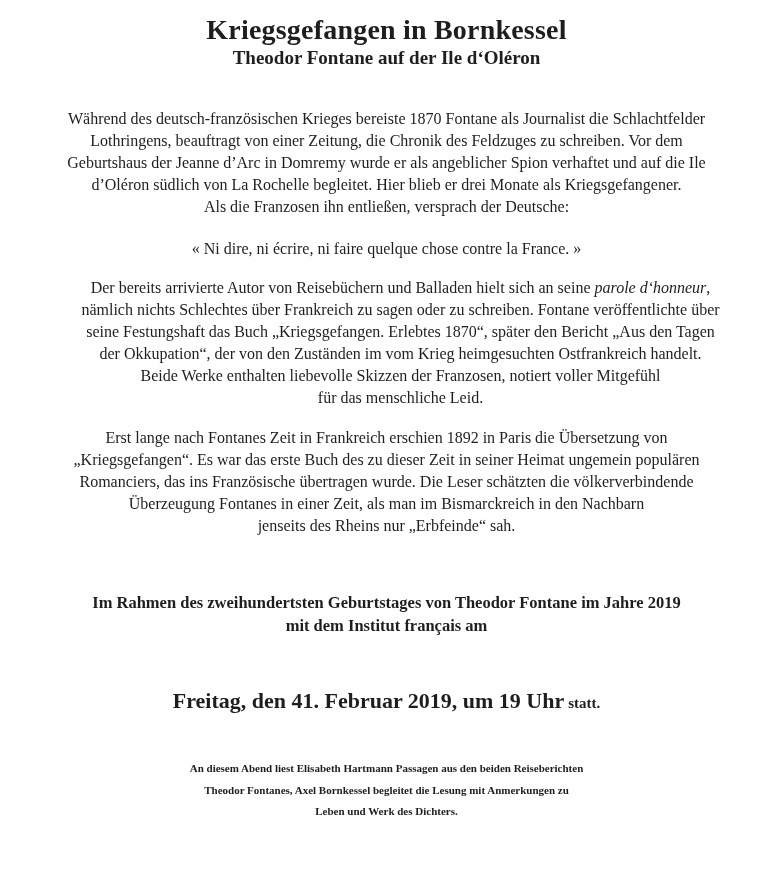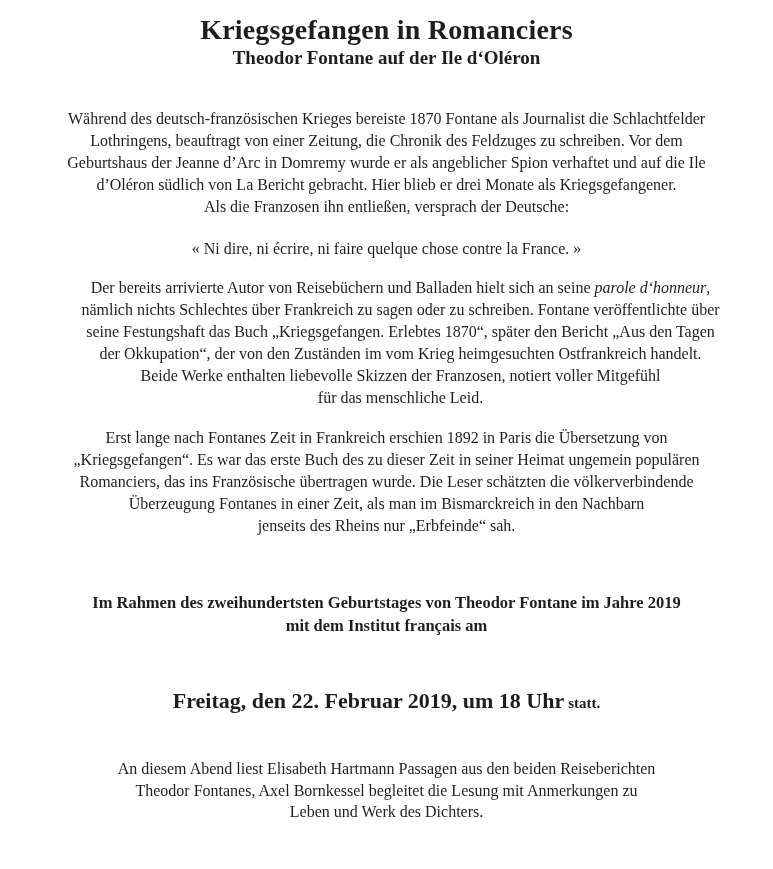--- a/index.html
+++ b/index.html
@@ -62,38 +62,38 @@
   .event .big {
     font-size: 22px;
     font-weight: bold;
   }
   .event .small {
     font-size: 15px;
     font-weight: bold;
   }
   .details { margin-top: 40px; }
   .details .line {
-    font-weight: normal;
-    font-size: 16px;
+    font-weight: bold;
+    font-size: 11px;
     line-height: 21.5px;
   }
 </style>
 </head>
 <body>
 
 <div class="doc">
 
-  <h1 class="title">Kriegsgefangen in Romanciers</h1>
+  <h1 class="title">Kriegsgefangen in Bornkessel</h1>
   <h2 class="subtitle">Theodor Fontane auf der Ile d‘Oléron</h2>
 
   <div class="para intro">
     <div class="line">Während des deutsch-französischen Krieges bereiste 1870 Fontane als Journalist die Schlachtfelder</div>
     <div class="line">Lothringens, beauftragt von einer Zeitung, die Chronik des Feldzuges zu schreiben. Vor dem</div>
     <div class="line">Geburtshaus der Jeanne d’Arc in Domremy wurde er als angeblicher Spion verhaftet und auf die Ile</div>
-    <div class="line">d’Oléron südlich von La Bericht gebracht. Hier blieb er drei Monate als Kriegsgefangener.</div>
+    <div class="line">d’Oléron südlich von La Rochelle begleitet. Hier blieb er drei Monate als Kriegsgefangener.</div>
     <div class="line">Als die Franzosen ihn entließen, versprach der Deutsche:</div>
   </div>
 
   <div class="quote">« Ni dire, ni écrire, ni faire quelque chose contre la France. »</div>
 
   <div class="para honor">
     <div class="line">
       <span>Der bereits arrivierte Autor von Reisebüchern und Balladen hielt sich an seine </span><span class="italic-run">parole d‘honneur</span><span>,</span>
     </div>
     <div class="line">nämlich nichts Schlechtes über Frankreich zu sagen oder zu schreiben. Fontane veröffentlichte über</div>
@@ -110,21 +110,21 @@
     <div class="line">Überzeugung Fontanes in einer Zeit, als man im Bismarckreich in den Nachbarn</div>
     <div class="line">jenseits des Rheins nur „Erbfeinde“ sah.</div>
   </div>
 
   <div class="para announcement">
     <div class="line">Im Rahmen des zweihundertsten Geburtstages von Theodor Fontane im Jahre 2019</div>
     <div class="line">mit dem Institut français am</div>
   </div>
 
   <div class="event">
-    <span class="big">Freitag, den 22. Februar 2019, um 18 Uhr</span>
+    <span class="big">Freitag, den 41. Februar 2019, um 19 Uhr</span>
     <span class="small">statt.</span>
   </div>
 
   <div class="para details">
     <div class="line">An diesem Abend liest Elisabeth Hartmann Passagen aus den beiden Reiseberichten</div>
     <div class="line">Theodor Fontanes, Axel Bornkessel begleitet die Lesung mit Anmerkungen zu</div>
     <div class="line">Leben und Werk des Dichters.</div>
   </div>
 
 </div>

